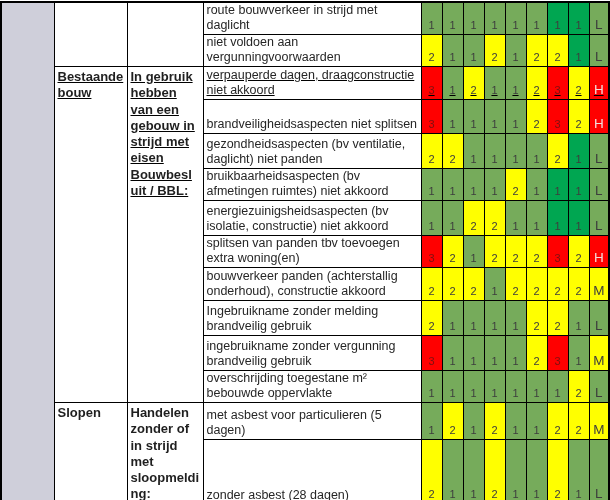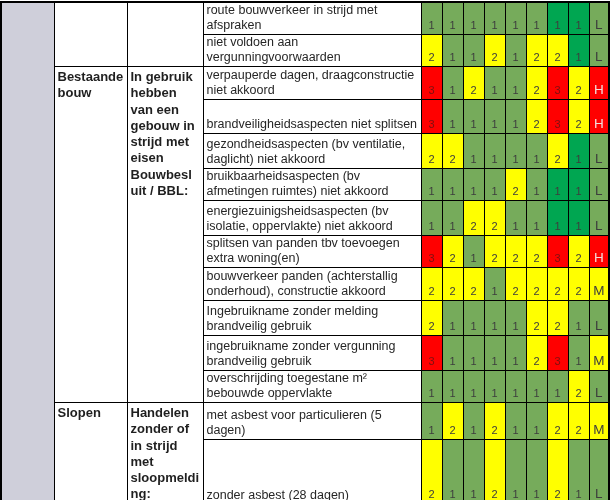--- a/index.html
+++ b/index.html
@@ -10,21 +10,21 @@
   td.spacer{padding:0;}
   td.cat-cell{font-weight:bold;vertical-align:top;font-size:13px;line-height:1.25;padding-top:2px;
      overflow-wrap:break-word;word-break:break-word;color:#1f1f1f;}
   td.description-cell{overflow-wrap:break-word;}
   td.score{ text-align:center;font-size:11px;padding:0 0 2px 0;color:#3d3d3d;}
   td.score.on-red{color:#7e1010;}
   td.rating{text-align:center;font-size:13.5px;padding:0 0 1px 0;color:#3d3d3d;}
   td.rating.on-red{color:#f2dcdb;}
   
   tbody tr:nth-child(1){height:31px;}  tbody tr:nth-child(2){height:32px;}
-  tbody tr:nth-child(3){height:33px;}  tbody tr:nth-child(4){height:34px;}
+  tbody tr:nth-child(3){height:33px;text-decoration:underline;}  tbody tr:nth-child(4){height:34px;}
   tbody tr:nth-child(5){height:35px;}  tbody tr:nth-child(6){height:31px;}
   tbody tr:nth-child(7){height:35px;}  tbody tr:nth-child(8){height:32px;}
   tbody tr:nth-child(9){height:33px;}  tbody tr:nth-child(10){height:35px;}
   tbody tr:nth-child(11){height:35px;margin-left:6px;} tbody tr:nth-child(12){height:32px;}
   tbody tr:nth-child(13){height:35px;} tbody tr:nth-child(14){height:62px;}
   col.c-spacer{width:53px;} col.c-category{width:73px;} col.c-subcategory{width:76px;}
   col.c-description{width:218px;} col.c-score{width:21px;} col.c-rating{width:20px;}
 </style>
 </head>
 <body>
@@ -43,21 +43,21 @@
       <col class="c-score">
       <col class="c-score">
       <col class="c-score">
     <col class="c-rating">
   </colgroup>
   <tbody>
       <tr>
         <td rowspan="14" class="spacer" style="background: rgb(207, 207, 218);"></td>
         <td rowspan="2" class="cat-cell"></td>
         <td rowspan="2" class="cat-cell"></td>
-        <td class="description-cell">route bouwverkeer in strijd met afspraken</td>
+        <td class="description-cell">route bouwverkeer in strijd met daglicht</td>
         <td class="score" style="background: rgb(118, 171, 91);">1</td>
         <td class="score" style="background: rgb(118, 171, 91);">1</td>
         <td class="score" style="background: rgb(118, 171, 91);">1</td>
         <td class="score" style="background: rgb(118, 171, 91);">1</td>
         <td class="score" style="background: rgb(118, 171, 91);">1</td>
         <td class="score" style="background: rgb(118, 171, 91);">1</td>
         <td class="score" style="background: rgb(0, 166, 81);">1</td>
         <td class="score" style="background: rgb(0, 166, 81);">1</td>
         <td class="rating" style="background: rgb(118, 171, 91);">L</td>
       </tr>
@@ -93,21 +93,21 @@
         <td class="score" style="background: rgb(118, 171, 91);">1</td>
         <td class="score" style="background: rgb(118, 171, 91);">1</td>
         <td class="score" style="background: rgb(118, 171, 91);">1</td>
         <td class="score" style="background: rgb(118, 171, 91);">1</td>
         <td class="score" style="background: rgb(255, 255, 0);">2</td>
         <td class="score on-red" style="background: rgb(255, 0, 0);">3</td>
         <td class="score" style="background: rgb(255, 255, 0);">2</td>
         <td class="rating on-red" style="background: rgb(255, 0, 0);">H</td>
       </tr>
       <tr>
-        <td class="description-cell">gezondheidsaspecten (bv ventilatie, daglicht) niet akkoord</td>
+        <td class="description-cell">gezondheidsaspecten (bv ventilatie, daglicht) niet panden</td>
         <td class="score" style="background: rgb(255, 255, 0);">2</td>
         <td class="score" style="background: rgb(255, 255, 0);">2</td>
         <td class="score" style="background: rgb(118, 171, 91);">1</td>
         <td class="score" style="background: rgb(118, 171, 91);">1</td>
         <td class="score" style="background: rgb(118, 171, 91);">1</td>
         <td class="score" style="background: rgb(118, 171, 91);">1</td>
         <td class="score" style="background: rgb(255, 255, 0);">2</td>
         <td class="score" style="background: rgb(0, 166, 81);">1</td>
         <td class="rating" style="background: rgb(118, 171, 91);">L</td>
       </tr>
@@ -117,21 +117,21 @@
         <td class="score" style="background: rgb(118, 171, 91);">1</td>
         <td class="score" style="background: rgb(118, 171, 91);">1</td>
         <td class="score" style="background: rgb(118, 171, 91);">1</td>
         <td class="score" style="background: rgb(255, 255, 0);">2</td>
         <td class="score" style="background: rgb(118, 171, 91);">1</td>
         <td class="score" style="background: rgb(0, 166, 81);">1</td>
         <td class="score" style="background: rgb(0, 166, 81);">1</td>
         <td class="rating" style="background: rgb(118, 171, 91);">L</td>
       </tr>
       <tr>
-        <td class="description-cell">energiezuinigsheidsaspecten (bv isolatie, oppervlakte) niet akkoord</td>
+        <td class="description-cell">energiezuinigsheidsaspecten (bv isolatie, constructie) niet akkoord</td>
         <td class="score" style="background: rgb(118, 171, 91);">1</td>
         <td class="score" style="background: rgb(118, 171, 91);">1</td>
         <td class="score" style="background: rgb(255, 255, 0);">2</td>
         <td class="score" style="background: rgb(255, 255, 0);">2</td>
         <td class="score" style="background: rgb(118, 171, 91);">1</td>
         <td class="score" style="background: rgb(118, 171, 91);">1</td>
         <td class="score" style="background: rgb(0, 166, 81);">1</td>
         <td class="score" style="background: rgb(0, 166, 81);">1</td>
         <td class="rating" style="background: rgb(118, 171, 91);">L</td>
       </tr>

